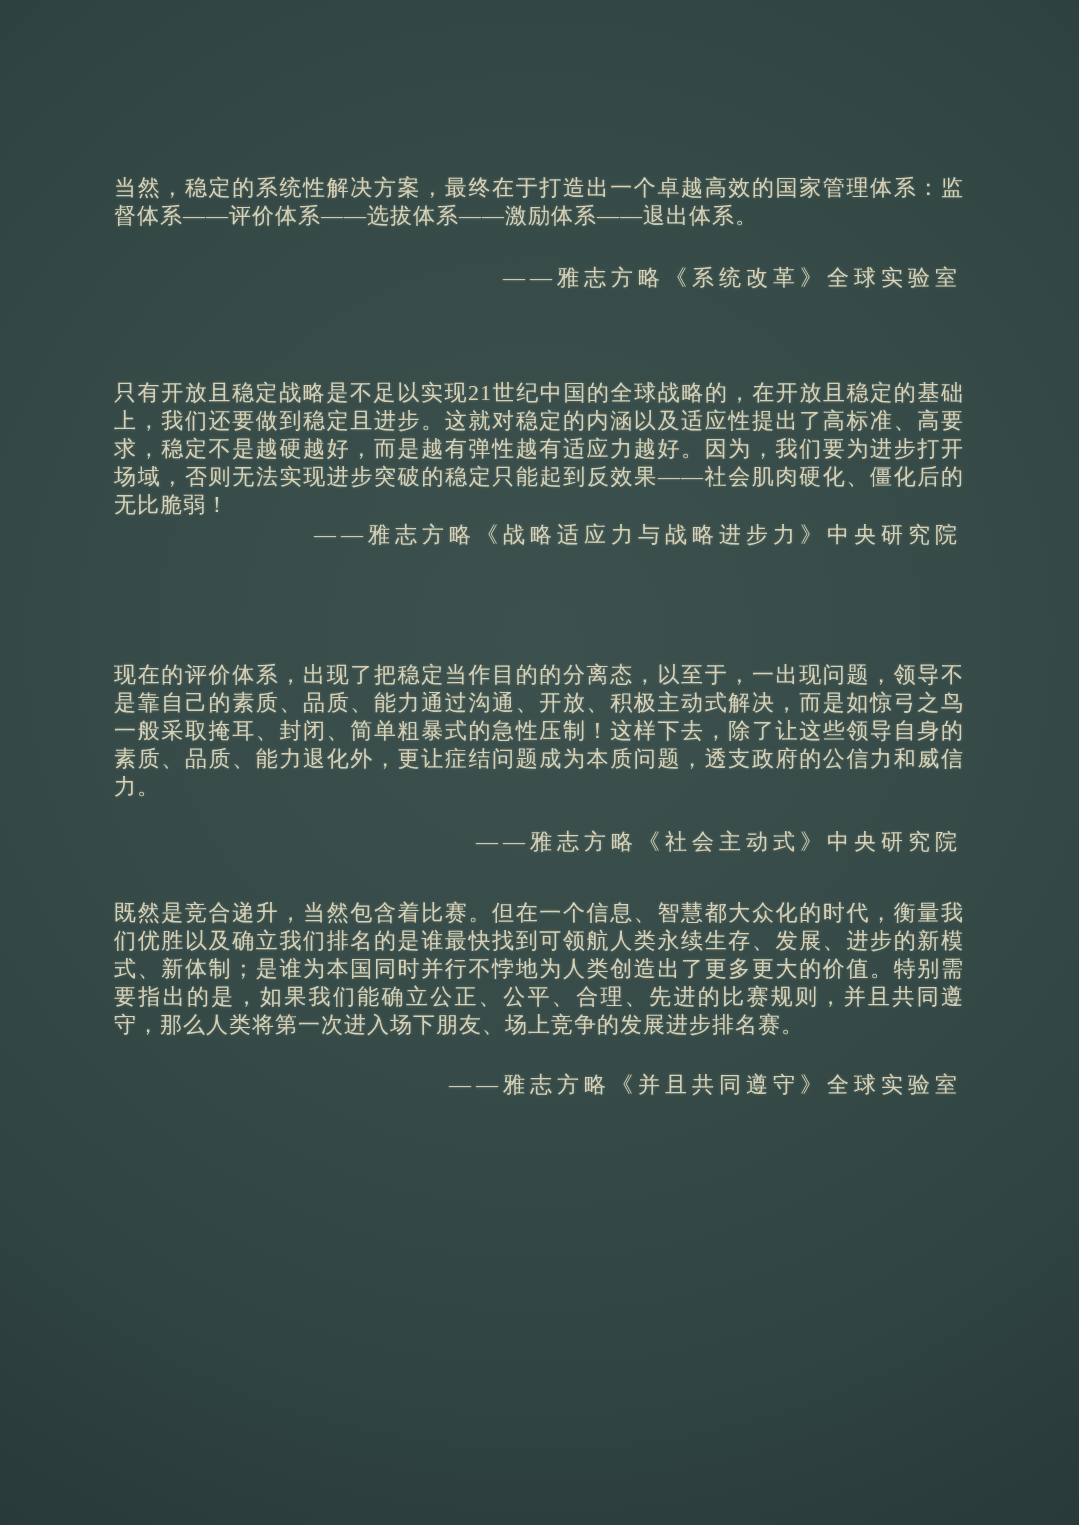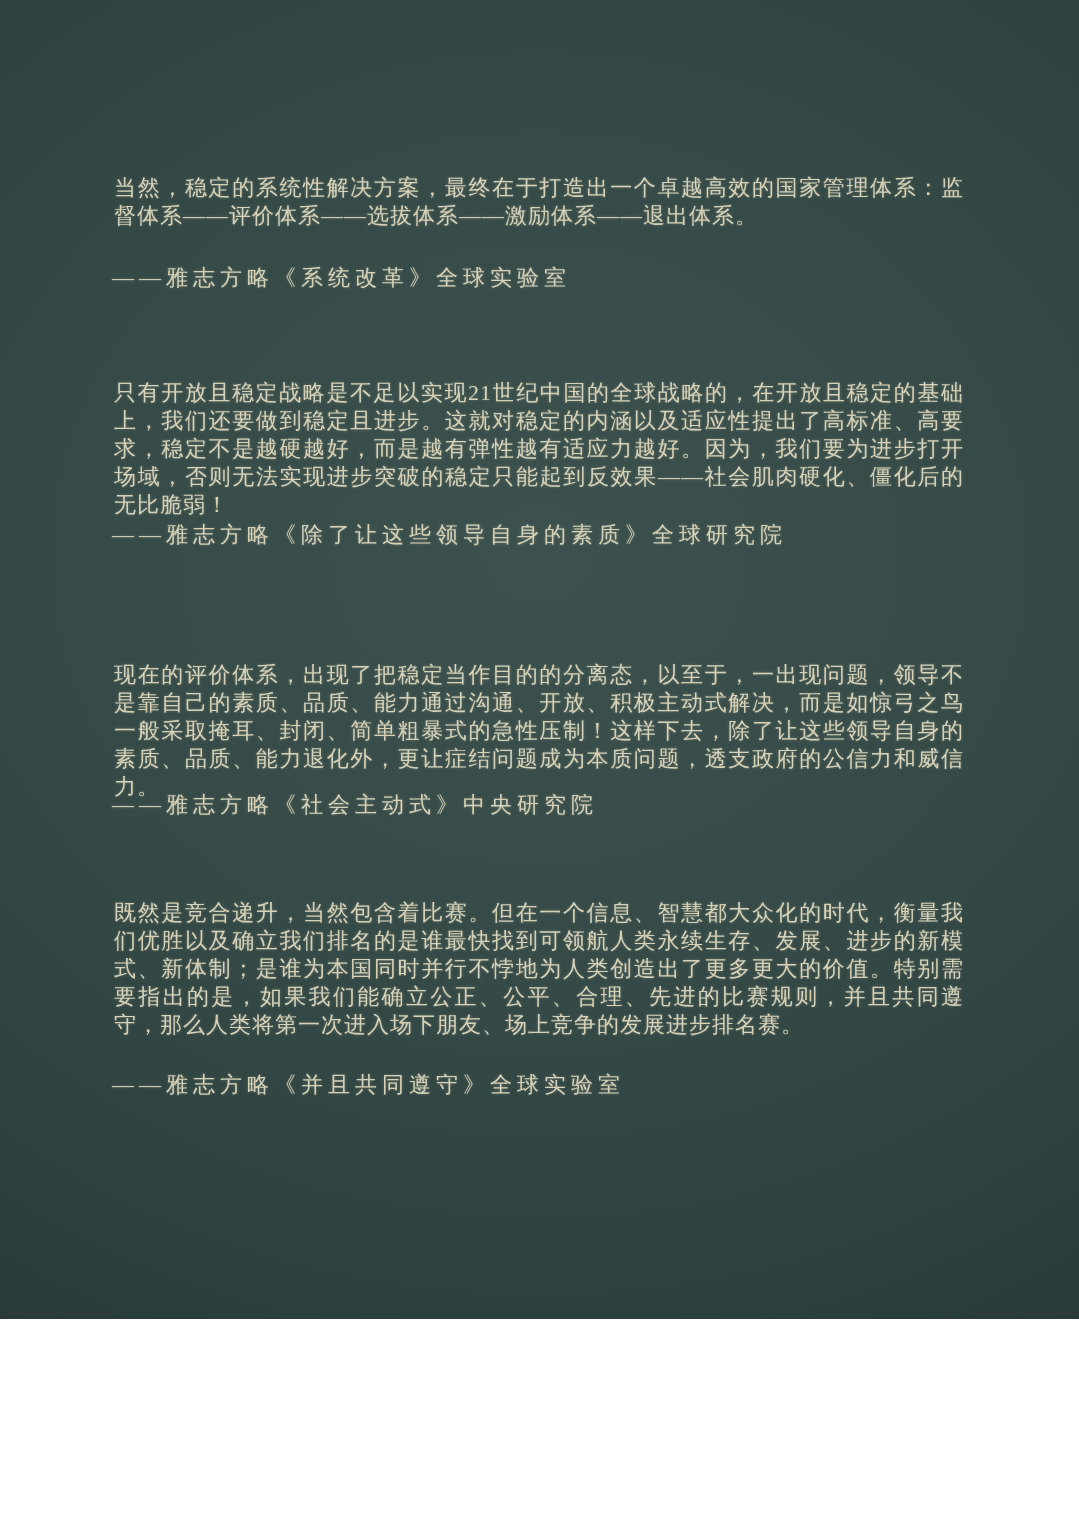--- a/index.html
+++ b/index.html
@@ -2,21 +2,21 @@
 <html><head>
 <meta charset="utf-8">
 <style>
   html, body {
     margin: 0;
     padding: 0;
   }
   .page {
     position: relative;
     width: 1079px;
-    height: 1319px;
+    height: 1525px;
     overflow: hidden;
     background:
       radial-gradient(120% 85% at 50% 42%,
         #3c514e 0%,
         #364b48 35%,
         #2f4341 60%,
         #283937 82%,
         #233230 100%);
     font-family: "Liberation Serif", "DejaVu Serif", serif;
   }
@@ -42,43 +42,43 @@
   }
   .quote-attribution {
     position: absolute;
     right: 2px;
     width: 100%;
     margin: 0;
     color: #d7d2b7;
     font-size: 22px;
     line-height: 28px;
     letter-spacing: 5px;
-    text-align: left;
+    text-align: right;
     text-shadow: 0 0 3px rgba(235, 230, 205, 0.30);
   }
   .q1-text { top: 174px; }
   .q1-attr { top: 264px; }
   .q2-text { top: 379px; }
   .q2-attr { top: 521px; }
   .q3-text { top: 661px; }
-  .q3-attr { top: 791px; font-family: Liberation Serif, serif; }
+  .q3-attr { top: 828px; font-family: Liberation Serif, serif; }
   .q4-text { top: 899px; font-family: Liberation Serif, serif; }
   .q4-attr { top: 1071px; }
 </style>
 </head>
 <body>
 
 <div class="page">
   <div class="content">
 
     <p class="quote-text q1-text">当然，稳定的系统性解决方案，最终在于打造出一个卓越高效的国家管理体系：监督体系——评价体系——选拔体系——激励体系——退出体系。</p>
     <p class="quote-attribution q1-attr">——雅志方略《系统改革》全球实验室</p>
 
     <p class="quote-text q2-text">只有开放且稳定战略是不足以实现21世纪中国的全球战略的，在开放且稳定的基础上，我们还要做到稳定且进步。这就对稳定的内涵以及适应性提出了高标准、高要求，稳定不是越硬越好，而是越有弹性越有适应力越好。因为，我们要为进步打开场域，否则无法实现进步突破的稳定只能起到反效果——社会肌肉硬化、僵化后的无比脆弱！</p>
-    <p class="quote-attribution q2-attr">——雅志方略《除了让这些领导自身的素质》全球研究院</p>
+    <p class="quote-attribution q2-attr">——雅志方略《战略适应力与战略进步力》中央研究院</p>
 
     <p class="quote-text q3-text">现在的评价体系，出现了把稳定当作目的的分离态，以至于，一出现问题，领导不是靠自己的素质、品质、能力通过沟通、开放、积极主动式解决，而是如惊弓之鸟一般采取掩耳、封闭、简单粗暴式的急性压制！这样下去，除了让这些领导自身的素质、品质、能力退化外，更让症结问题成为本质问题，透支政府的公信力和威信力。</p>
     <p class="quote-attribution q3-attr">——雅志方略《社会主动式》中央研究院</p>
 
     <p class="quote-text q4-text">既然是竞合递升，当然包含着比赛。但在一个信息、智慧都大众化的时代，衡量我们优胜以及确立我们排名的是谁最快找到可领航人类永续生存、发展、进步的新模式、新体制；是谁为本国同时并行不悖地为人类创造出了更多更大的价值。特别需要指出的是，如果我们能确立公正、公平、合理、先进的比赛规则，并且共同遵守，那么人类将第一次进入场下朋友、场上竞争的发展进步排名赛。</p>
     <p class="quote-attribution q4-attr">——雅志方略《并且共同遵守》全球实验室</p>
 
   </div>
 </div>
 

